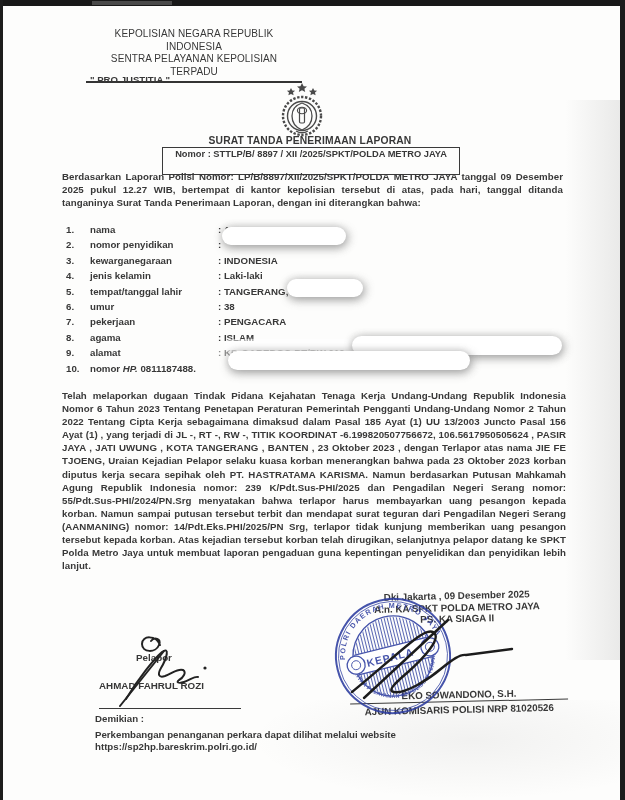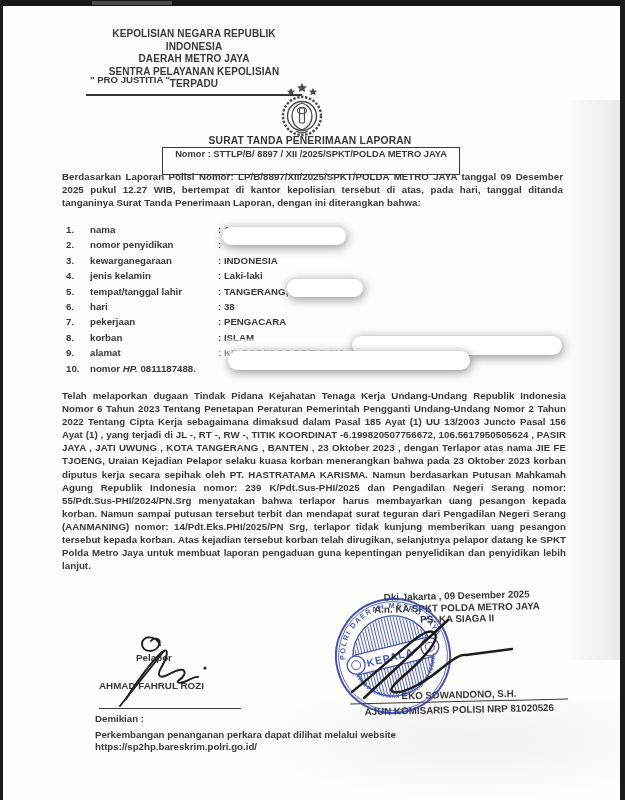--- a/index.html
+++ b/index.html
@@ -15,21 +15,21 @@
 
   
   .shade-right { position:absolute; right:5px; top:100px; width:55px; height:560px;
                  background:linear-gradient(to right, rgba(0,0,0,0), rgba(60,60,60,.10)); z-index:1; }
   .shade-bottom{ position:absolute; left:250px; top:700px; width:370px; height:100px;
                  background:radial-gradient(ellipse at 60% 40%, rgba(90,90,90,.07), rgba(0,0,0,0) 70%); z-index:1; }
 
   .txt { color:#383838; }
 
   .header-block { position:absolute; left:86px; top:28px; width:216px; text-align:center;
-                  font-size:10px; font-weight:700; line-height:12.6px; letter-spacing:.1px;
+                  font-size:10px; font-weight:400; line-height:12.6px; letter-spacing:.1px;
                   border-bottom:2px solid #343434; padding-bottom:3px; }
   .motto { position:absolute; left:90px; top:74px; font-size:9.6px; font-weight:700; }
 
   .emblem { position:absolute; left:270px; top:82px; z-index:2; }
 
   .doc-title { position:absolute; left:155px; top:135px; width:310px; text-align:center;
                font-size:10.3px; font-weight:700; letter-spacing:.15px; }
   .doc-number { position:absolute; left:162px; top:147px; width:298px; text-align:center;
                 font-size:9.3px; font-weight:700; border:1.5px solid #3a3a3a; padding:1px 0 15px 0; }
 
@@ -83,21 +83,20 @@
 
   <div class="edge-top"></div>
   <div class="edge-top-notch"></div>
   <div class="edge-left"></div>
   <div class="edge-right"></div>
   <div class="shade-right"></div>
   <div class="shade-bottom"></div>
 
   <div class="header-block txt">
     <div>KEPOLISIAN NEGARA REPUBLIK INDONESIA</div>
-    <div>DAERAH METRO JAYA</div>
     <div>SENTRA PELAYANAN KEPOLISIAN TERPADU</div>
   </div>
   <div class="motto txt">" PRO JUSTITIA "</div>
 
   <svg class="emblem" width="64" height="58" viewBox="0 0 64 58">
     <g stroke="#4a4a4a" fill="none" stroke-width="1.2">
       <path d="M32 1 l1.6 3.2 3.4.3 -2.6 2.2 .8 3.3 -3.2-1.8 -3.2 1.8 .8-3.3 -2.6-2.2 3.4-.3 z" fill="#4a4a4a" stroke="none"></path>
       <path d="M21 6 l1.3 2.6 2.8.2 -2.1 1.8 .6 2.7 -2.6-1.4 -2.6 1.4 .6-2.7 -2.1-1.8 2.8-.2 z" fill="#4a4a4a" stroke="none"></path>
       <path d="M43 6 l1.3 2.6 2.8.2 -2.1 1.8 .6 2.7 -2.6-1.4 -2.6 1.4 .6-2.7 -2.1-1.8 2.8-.2 z" fill="#4a4a4a" stroke="none"></path>
       <circle cx="32" cy="34" r="19" stroke-dasharray="2.4 1.6" stroke-width="2.4"></circle>
@@ -135,31 +134,31 @@
       <span class="flabel">jenis kelamin</span>
       <span class="fvalue">: Laki-laki</span>
     </div>
     <div class="frow">
       <span class="fno">5.</span>
       <span class="flabel">tempat/tanggal lahir</span>
       <span class="fvalue">: TANGERANG, 19</span>
     </div>
     <div class="frow">
       <span class="fno">6.</span>
-      <span class="flabel">hari</span>
+      <span class="flabel">umur</span>
       <span class="fvalue">: 38</span>
     </div>
     <div class="frow">
       <span class="fno">7.</span>
       <span class="flabel">pekerjaan</span>
       <span class="fvalue">: PENGACARA</span>
     </div>
     <div class="frow">
       <span class="fno">8.</span>
-      <span class="flabel">korban</span>
+      <span class="flabel">agama</span>
       <span class="fvalue">: ISLAM</span>
     </div>
     <div class="frow">
       <span class="fno">9.</span>
       <span class="flabel">alamat</span>
       <span class="fvalue faded">: KP. GAREDOG RT/RW 010</span>
     </div>
     <div class="frow">
       <span class="fno">10.</span>
       <span><span>nomor</span>&nbsp;<span class="it">HP.</span>&nbsp;<span>0811187488.</span></span>

